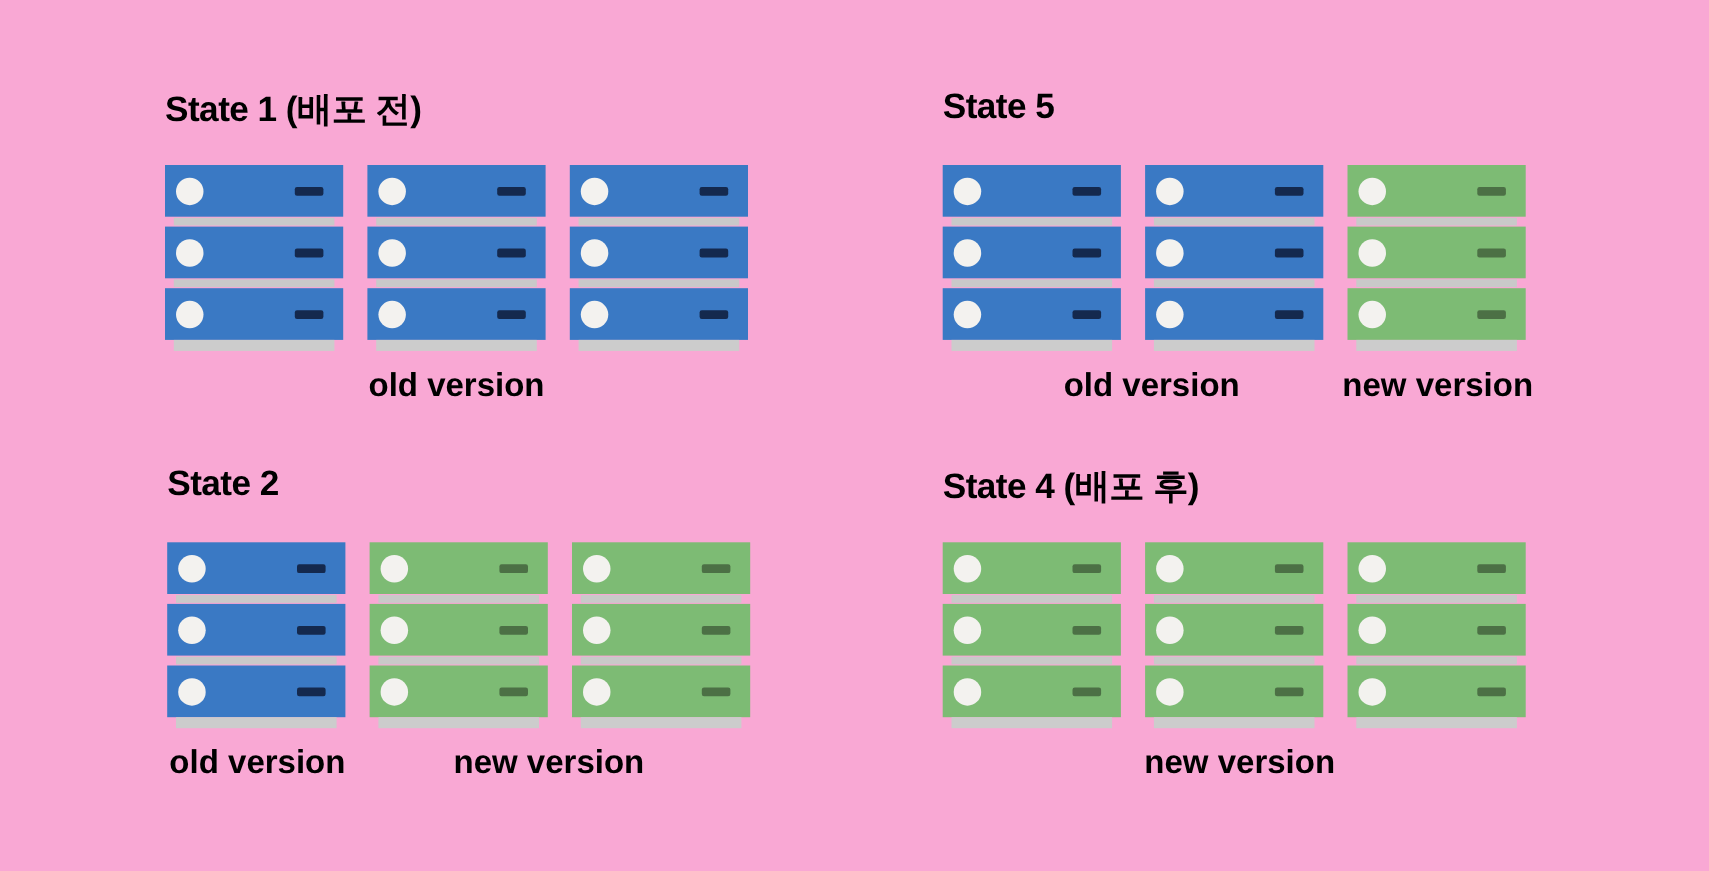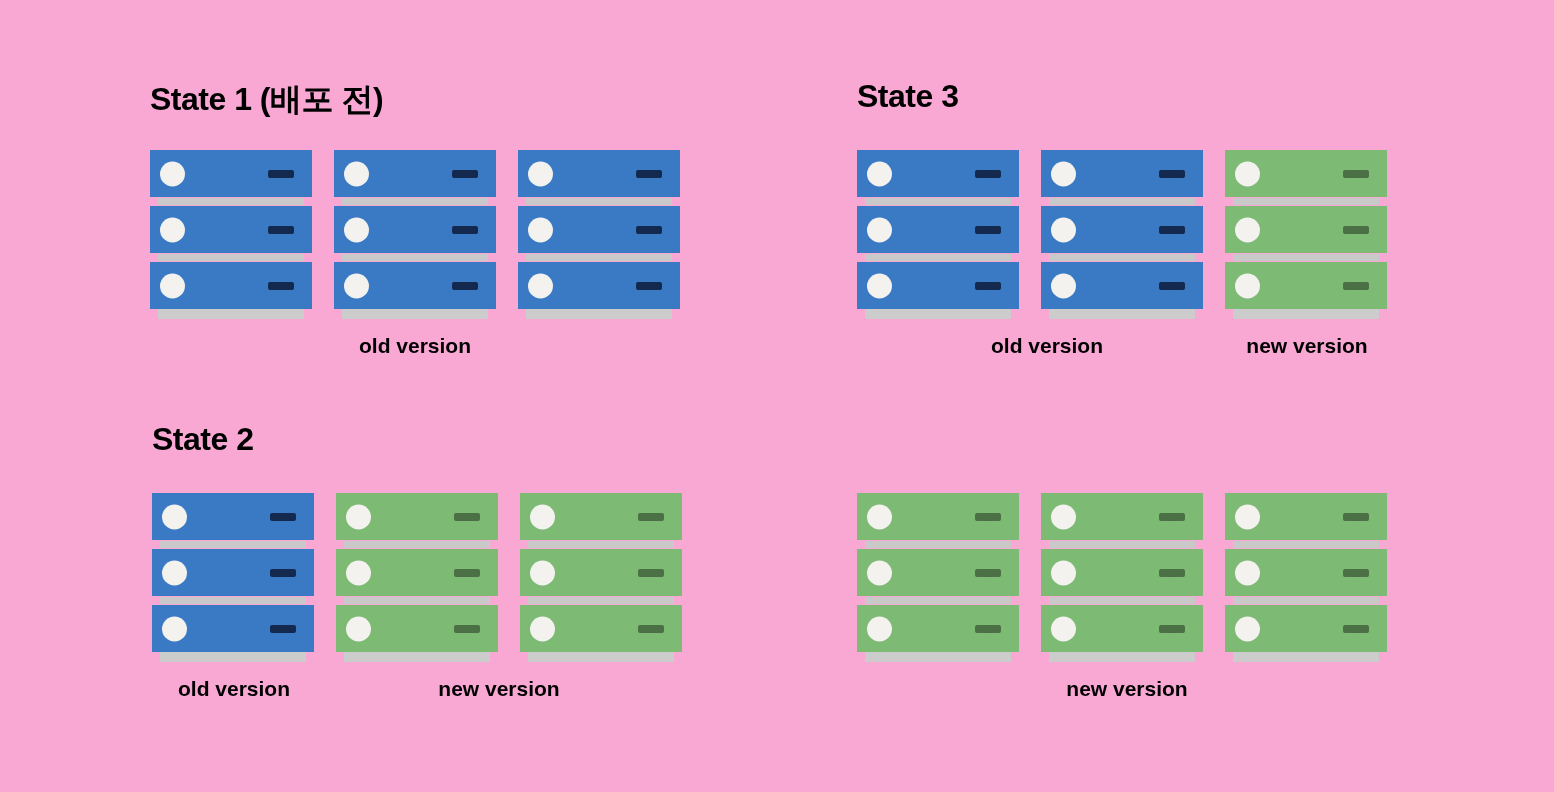--- a/index.html
+++ b/index.html
@@ -38,21 +38,21 @@
   .joint {
     position: absolute; left: 8px; right: 8px; top: calc(100% + 1px);
     height: 7px; background: var(--sep);
   }
   .stack-shadow {
     position: absolute; left: 8px; right: 8px; top: 100%;
     height: 10px; background: var(--shadow);
   }
   .version-label {
     position: absolute; top: 256px; transform: translateX(-50%);
-    font-size: 21px; font-weight: 700; white-space: nowrap;
+    font-size: 30px; font-weight: 700; white-space: nowrap;
   }
 </style>
 </head>
 <body>
 
 <div class="canvas" style="--old-server: #3A79C4; --old-ind: #14294E; --new-server: #7DBB74; --new-ind: #4C7045; --sep: #C9C9C9; --shadow: #CCCCCC; --circle: #F3F2EF; --text: #000000; background: #f9a8d4; padding-left: 39px;">
 
   <section class="state" style="left:150px; top:78px;">
     <h2 class="state-title">State 1 (배포 전)</h2>
     <div class="stacks">
@@ -105,21 +105,21 @@
             <span class="led"></span>
             <span class="slot"></span>
           </div>
           <span class="stack-shadow"></span>
         </div>
       </div>
     <span class="version-label" style="left:265px;">old version</span>
   </section>
 
   <section class="state" style="left:857px; top:78px;">
-    <h2 class="state-title">State 3</h2>
+    <h2 class="state-title">State 5</h2>
     <div class="stacks">
         <div class="stack old">
           <div class="server">
             <span class="led"></span>
             <span class="slot"></span>
             <span class="joint"></span>
           </div>
           <div class="server">
             <span class="led"></span>
             <span class="slot"></span>
@@ -223,20 +223,21 @@
             <span class="slot"></span>
           </div>
           <span class="stack-shadow"></span>
         </div>
       </div>
     <span class="version-label" style="left:82px;">old version</span>
     <span class="version-label" style="left:347px;">new version</span>
   </section>
 
   <section class="state" style="left:857px; top:421px;">
+    <h2 class="state-title">State 4 (배포 후)</h2>
     <div class="stacks">
         <div class="stack new">
           <div class="server">
             <span class="led"></span>
             <span class="slot"></span>
             <span class="joint"></span>
           </div>
           <div class="server">
             <span class="led"></span>
             <span class="slot"></span>

